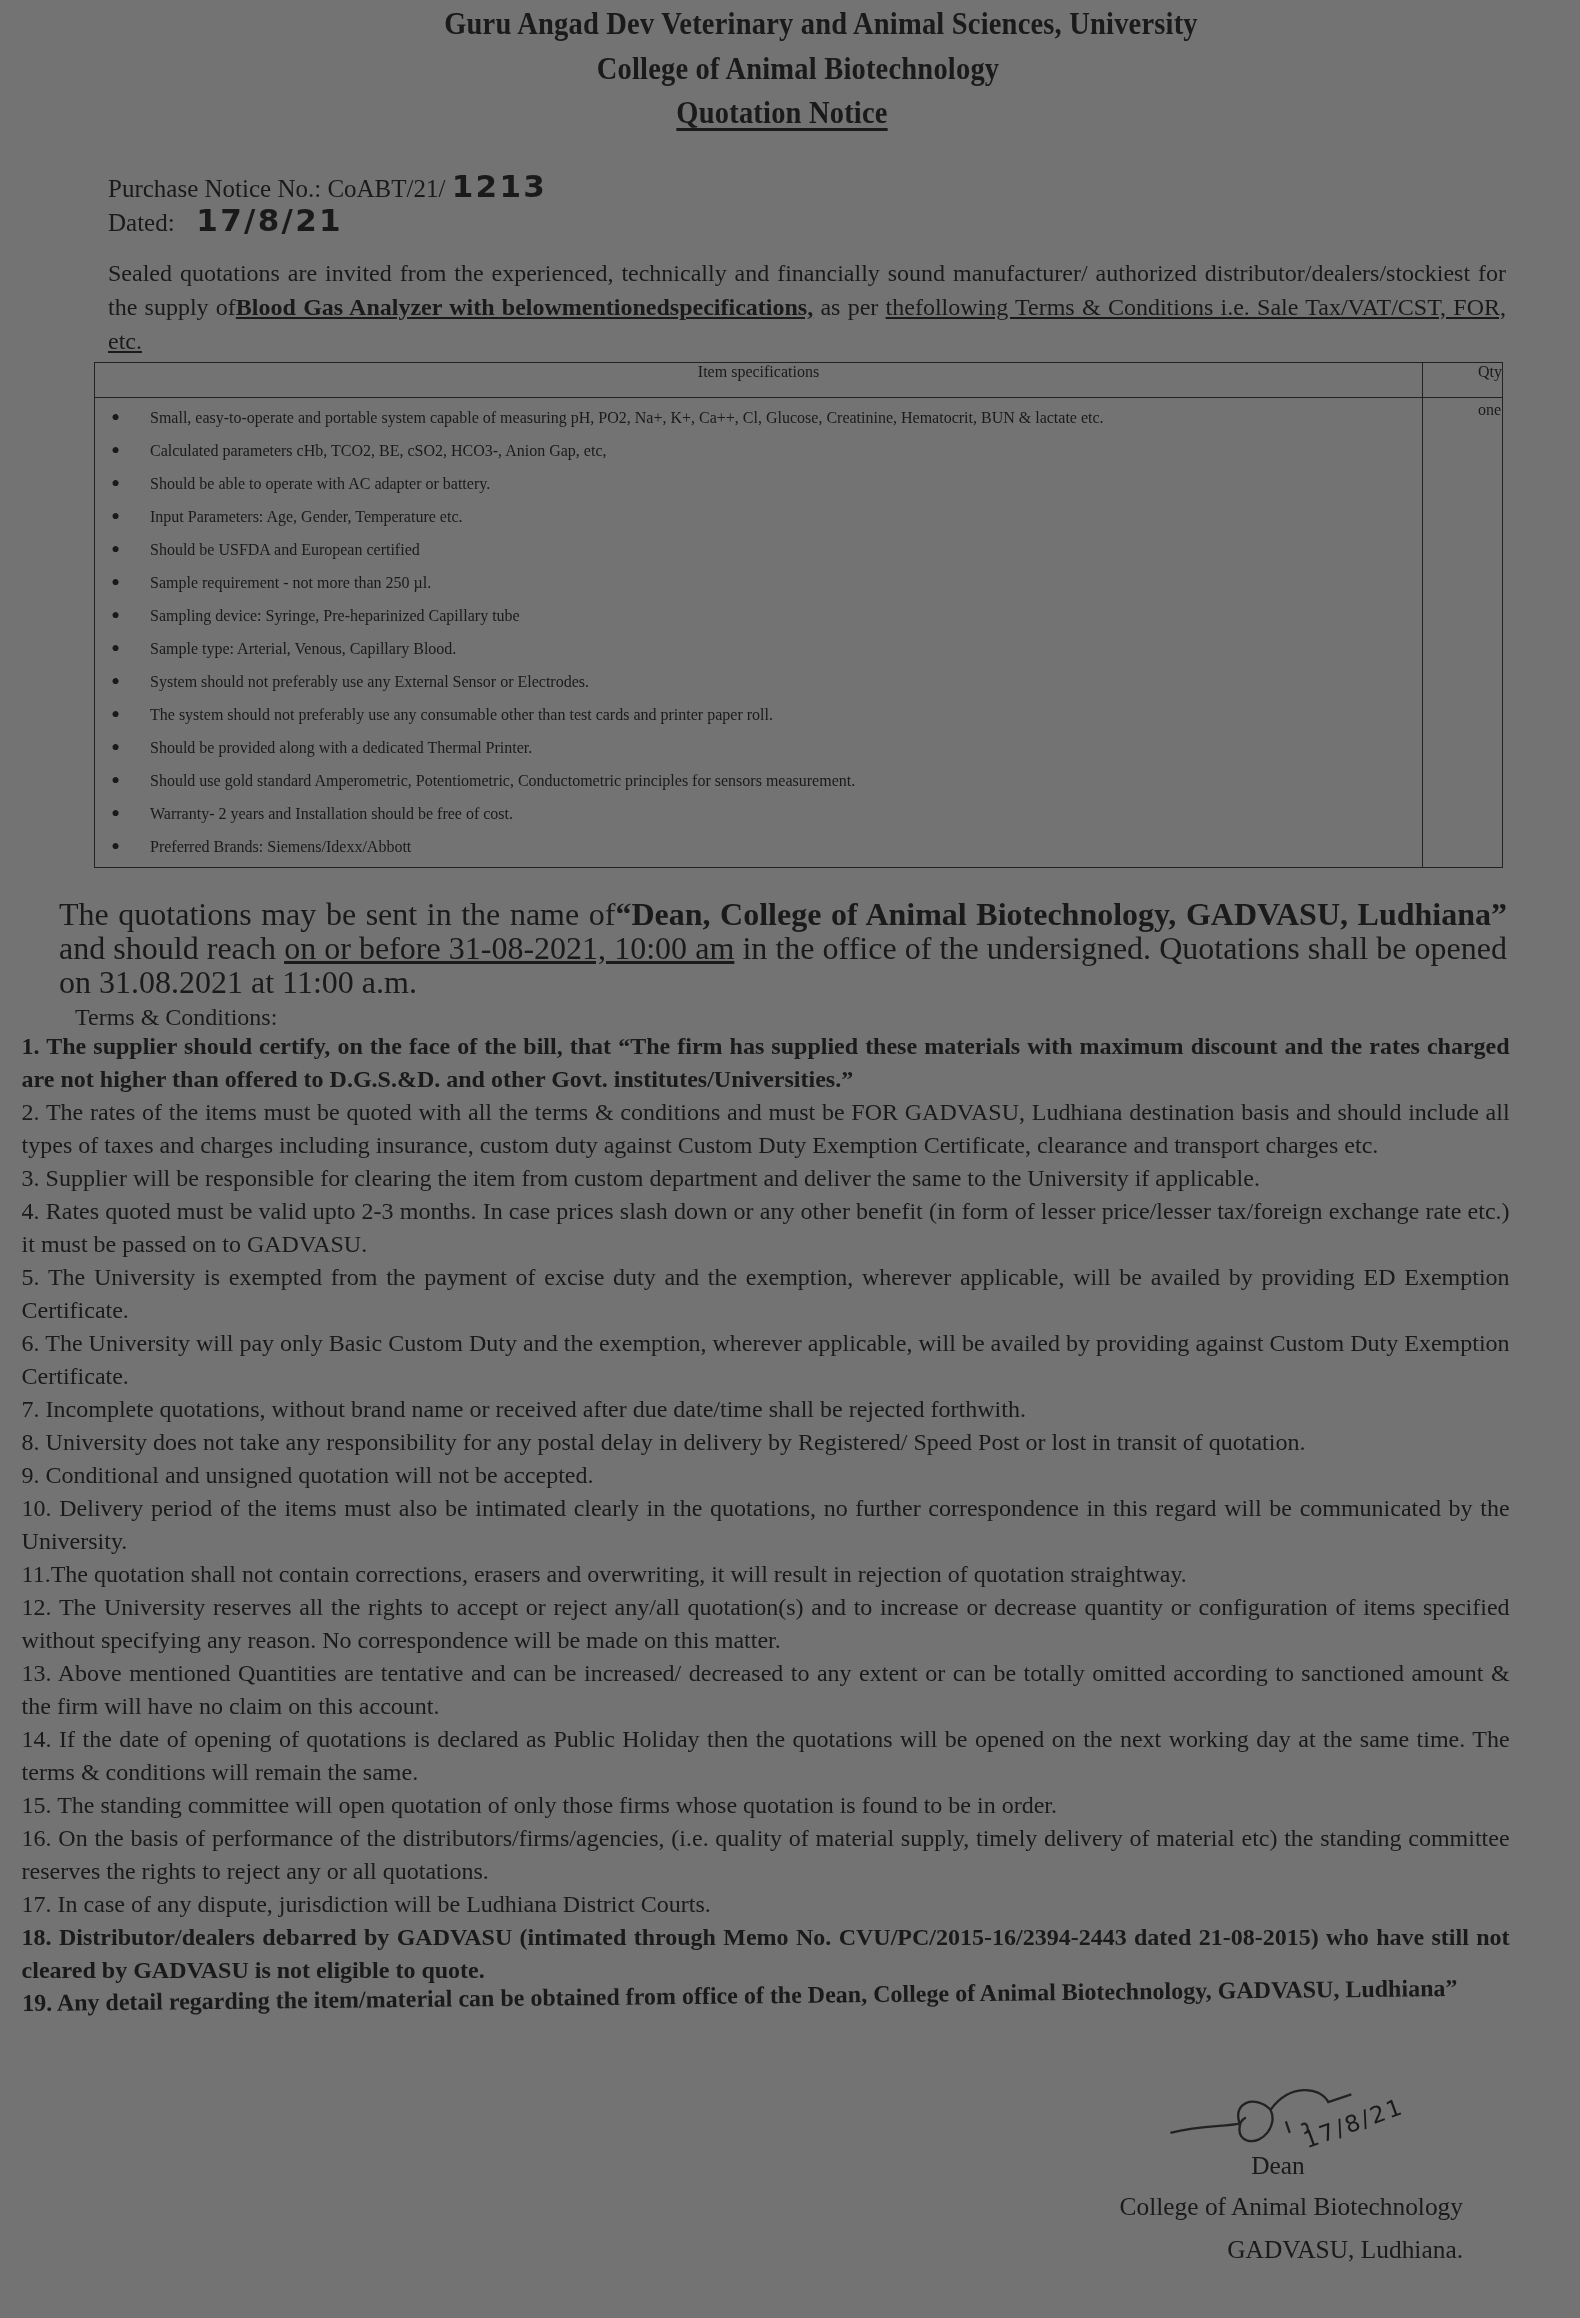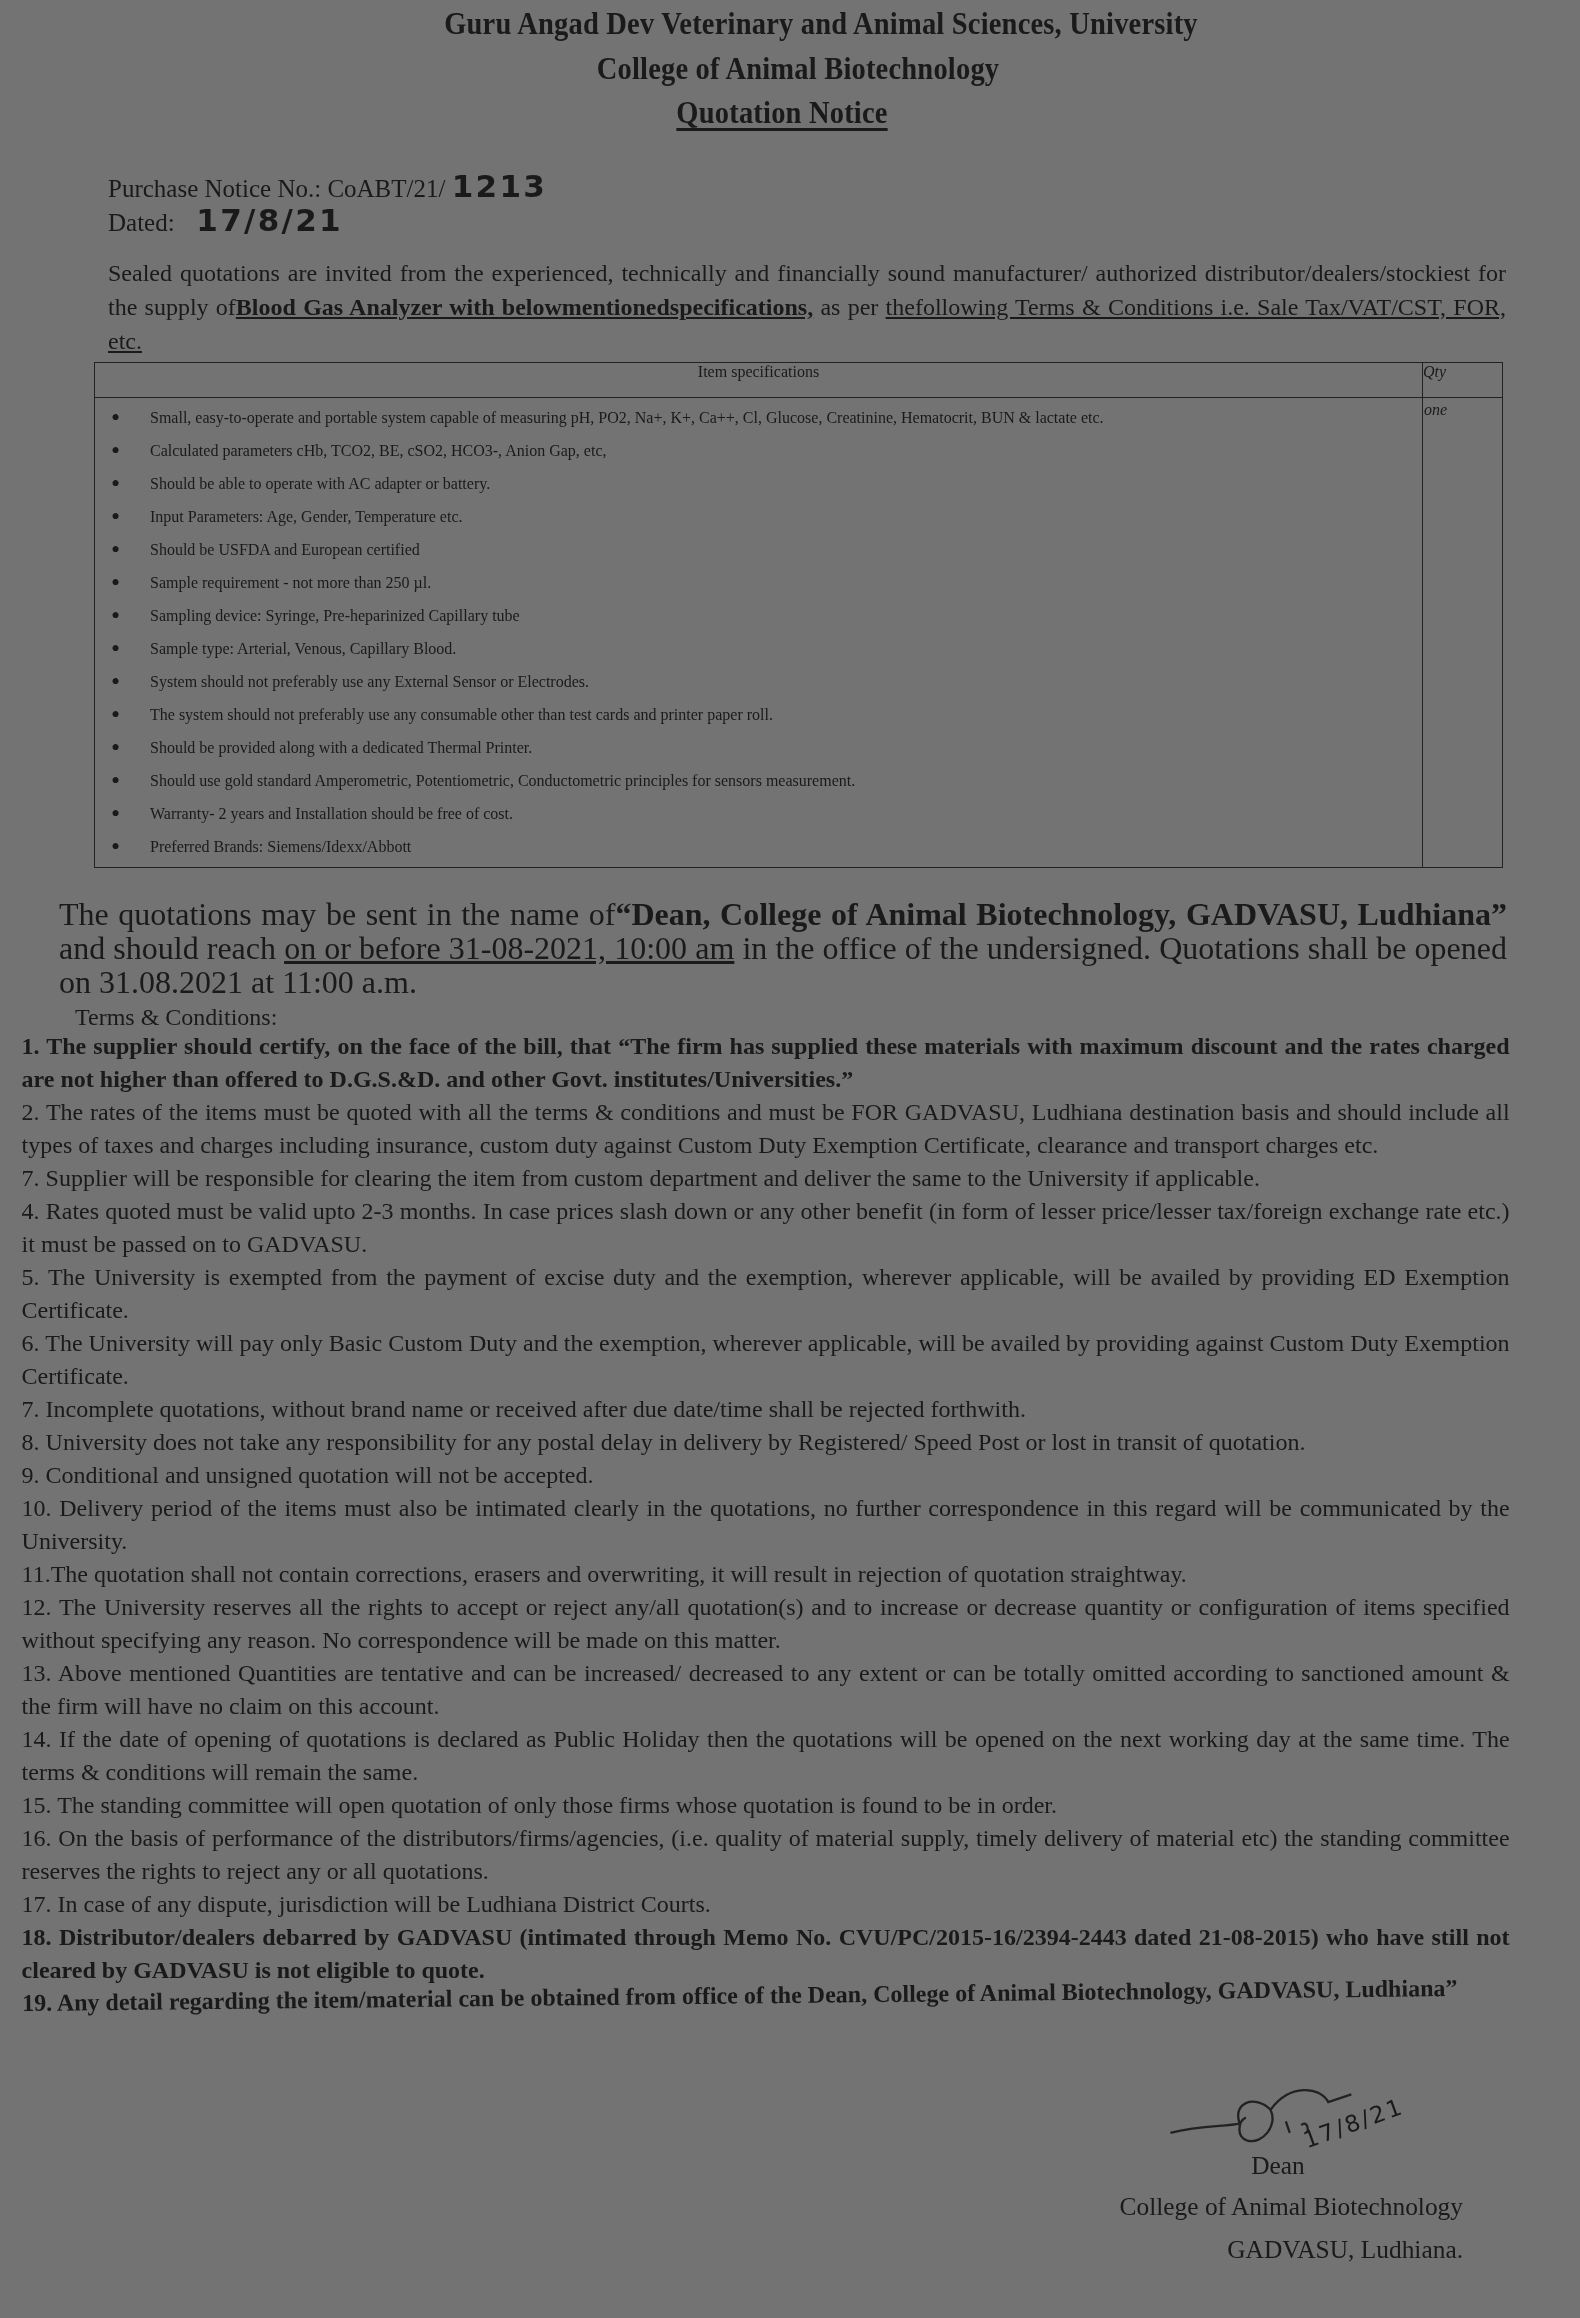--- a/index.html
+++ b/index.html
@@ -12,21 +12,21 @@
   .hdr2 { top:51px; left:7.7px; }
   .hdr3 { top:95px; left:-7.7px; text-decoration:underline; text-underline-offset:4.6px; }
   .meta { position:absolute; left:108px; font-size:25px; }
   .hand { font-family:"DejaVu Sans", sans-serif; font-size:31px; letter-spacing:2.3px; font-weight:bold; }
   .intro { position:absolute; left:108px; top:256px; width:1398px; font-size:24px; line-height:34px; text-align:justify; }
   .intro .u { text-decoration:underline; font-weight:bold; }
   .intro .uu { text-decoration:underline; }
   table.spec { position:absolute; left:94px; top:362px; width:1409px; border-collapse:collapse; font-size:16px; }
   table.spec td, table.spec th { border:1.5px solid #222; vertical-align:top; }
   table.spec th { font-weight:normal; height:34px; padding:0; }
-  .qty { width:77px; text-align:left;font-style:italic; }
+  .qty { width:77px; text-align:right; }
   ul.items { margin:1.5px 0 3.1px 0; padding-left:54px; list-style:none; }
   ul.items li { position:relative; line-height:33px; }
   ul.items li::before { content:"\2022"; position:absolute; left:-39px; font-size:26px; }
   .para { position:absolute; font-size:32px; line-height:34px; text-align:justify; }
   .send { left:59px; top:897px; width:1448px; }
   .send .uu { text-decoration:underline; }
   .terms-h { left:75px; top:1000px; font-size:24px; }
   ol.terms { position:absolute; left:21.6px; top:1030px; width:1488px; margin:0; padding:0; list-style:none;
              font-size:24px; line-height:33px; text-align:justify; }
   ol.terms li { margin:0; }
@@ -94,21 +94,21 @@
 
   <div class="para send">
     <span>The quotations may be sent in the name of</span><b>“Dean, College of Animal Biotechnology, GADVASU, Ludhiana”</b><span> and should reach </span><span class="uu">on or before 31-08-2021, 10:00 am</span><span> in the office of the undersigned. Quotations shall be opened on 31.08.2021 at 11:00 a.m.</span>
   </div>
 
   <div class="para terms-h">Terms &amp; Conditions:</div>
 
   <ol class="terms" id="terms-list">
       <li class="q1">1. The supplier should certify, on the face of the bill, that “The firm has supplied these materials with maximum discount and the rates charged are not higher than offered to D.G.S.&amp;D. and other Govt. institutes/Universities.”</li>
       <li>2. The rates of the items must be quoted with all the terms &amp; conditions and must be FOR GADVASU, Ludhiana destination basis and should include all types of taxes and charges including insurance, custom duty against Custom Duty Exemption Certificate, clearance and transport charges etc.</li>
-      <li>7. Supplier will be responsible for clearing the item from custom department and deliver the same to the University if applicable.</li>
+      <li>3. Supplier will be responsible for clearing the item from custom department and deliver the same to the University if applicable.</li>
       <li>4. Rates quoted must be valid upto 2-3 months. In case prices slash down or any other benefit (in form of lesser price/lesser tax/foreign exchange rate etc.) it must be passed on to GADVASU.</li>
       <li>5. The University is exempted from the payment of excise duty and the exemption, wherever applicable, will be availed by providing ED Exemption Certificate.</li>
       <li>6. The University will pay only Basic Custom Duty and the exemption, wherever applicable, will be availed by providing against Custom Duty Exemption Certificate.</li>
       <li>7. Incomplete quotations, without brand name or received after due date/time shall be rejected forthwith.</li>
       <li>8. University does not take any responsibility for any postal delay in delivery by Registered/ Speed Post or lost in transit of quotation.</li>
       <li>9. Conditional and unsigned quotation will not be accepted.</li>
       <li>10. Delivery period of the items must also be intimated clearly in the quotations, no further correspondence in this regard will be communicated by the University.</li>
       <li>11.The quotation shall not contain corrections, erasers and overwriting, it will result in rejection of quotation straightway.</li>
       <li>12. The University reserves all the rights to accept or reject any/all quotation(s) and to increase or decrease quantity or configuration of items specified without specifying any reason. No correspondence will be made on this matter.</li>
       <li>13. Above mentioned Quantities are tentative and can be increased/ decreased to any extent or can be totally omitted according to sanctioned amount &amp; the firm will have no claim on this account.</li>

